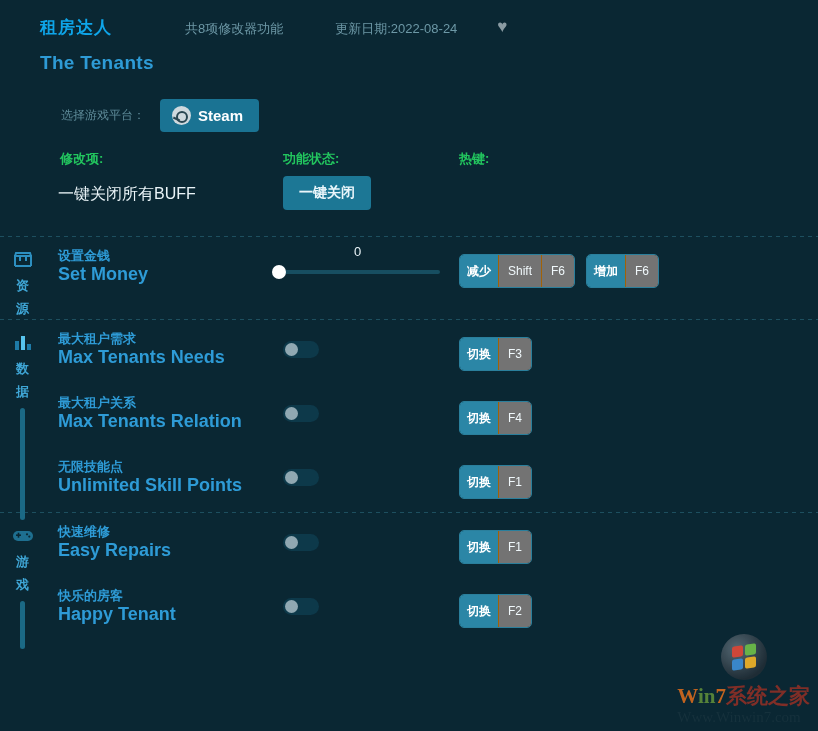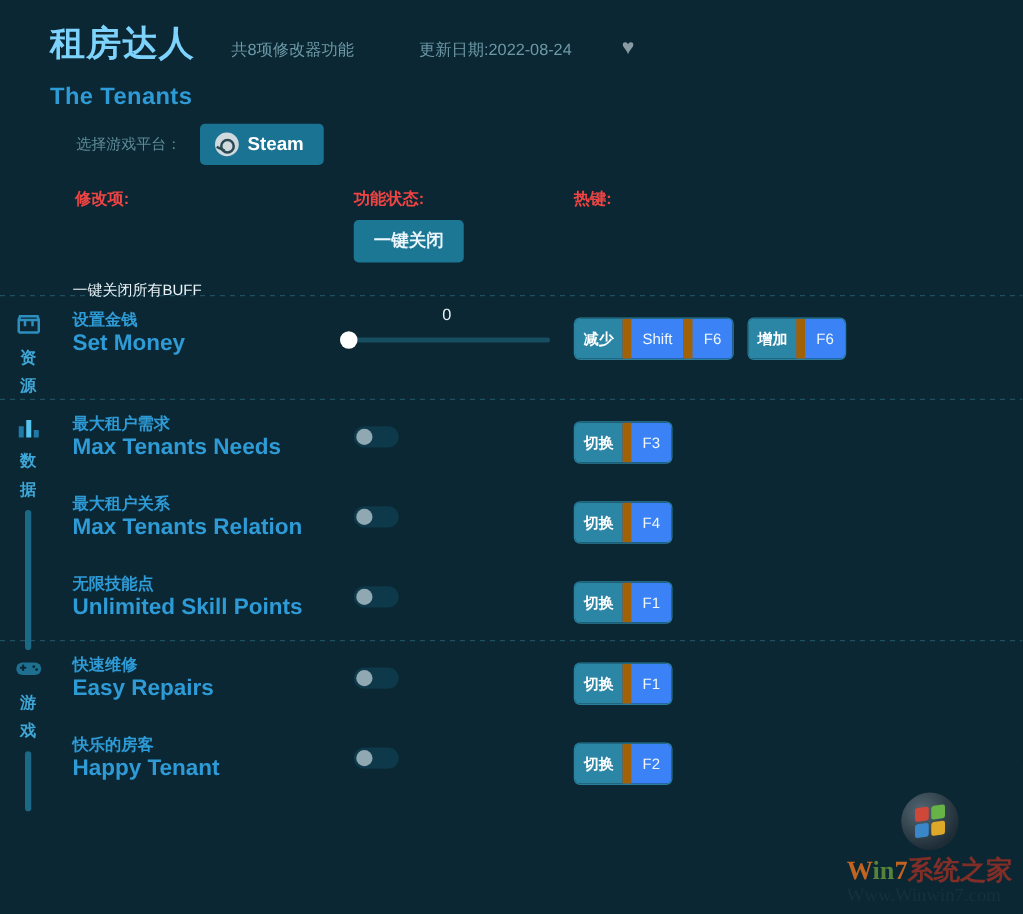--- a/index.html
+++ b/index.html
@@ -8,21 +8,21 @@
     background: #0a2733;
     font-family: "Liberation Sans", "DejaVu Sans", sans-serif;
     overflow: hidden;
   }
   #app { position: relative; width: 818px; height: 731px; background: #0a2733; }
 
   
   .header { position: relative; padding: 16px 0 0 40px; height: 92px; }
   .title-row { display: flex; align-items: baseline; }
   .title-cn {
-    font-size: 28px; font-weight: bold; color: #7dd3fc;
+    font-size: 17px; font-weight: bold; color: #0ea5e9;
     letter-spacing: 1px; width: 145px;
   }
   .meta { font-size: 13px; color: #6d98a6; margin-right: 52px; white-space: nowrap; }
   .meta.date { margin-right: 40px; }
   .heart { color: #8a9ba3; font-size: 17px; line-height: 1; position: relative; top: -1px; }
   .title-en {
     font-size: 19px; font-weight: bold; color: #2e9bd6;
     margin-top: 13px; letter-spacing: 0.3px;
   }
 
@@ -46,30 +46,30 @@
     border: 2px solid #2a4752;
   }
   .steam-glyph::after {
     content: ""; position: absolute; left: 1px; top: 12px;
     width: 7px; height: 2px; background: #2a4752;
     transform: rotate(25deg);
   }
 
   
   .col-headers { position: relative; height: 34px; }
-  .col-h { position: absolute; font-size: 13px; color: #ef4444; font-weight: bold; top: 12px; }
+  .col-h { position: absolute; font-size: 13px; color: #22c55e; font-weight: bold; top: 12px; }
   .col-h.c1 { left: 60px; }
   .col-h.c2 { left: 283px; }
   .col-h.c3 { left: 459px; }
 
   
   .master-row { position: relative; height: 64px; }
   .master-label {
     position: absolute; left: 58px; top: 12px;
-    font-size: 12px; color: #eaf4f8; margin-top: 40px;
+    font-size: 16px; color: #eaf4f8;
   }
   .master-btn {
     position: absolute; left: 283px; top: 4px;
     background: #1c7795; color: #eaf6fb;
     border: none; border-radius: 4px;
     padding: 8px 16px; font-size: 14px; font-weight: bold;
     font-family: inherit; cursor: pointer;
   }
 
   
@@ -136,24 +136,24 @@
     display: flex; align-items: stretch;
     border: 1px solid #2a7f9c; border-radius: 5px;
     overflow: hidden; cursor: pointer; height: 34px;
   }
   .hk-act {
     background: #2b86a6; color: #ffffff;
     font-size: 12px; font-weight: bold;
     padding: 0 7px; display: flex; align-items: center;
   }
   .hk-key {
-    background: #3b82f6; color: #f0f8fb;
+    background: #737373; color: #f0f8fb;
     font-size: 12px; padding: 0 9px;
     display: flex; align-items: center;
-    border-left: 7px solid #a16207;
+    border-left: 1px solid #a16207;
   }
 
   
   .watermark {
     position: absolute; right: 8px; bottom: 6px;
     display: flex; align-items: center; gap: 6px;
     opacity: 0.92; pointer-events: none; flex-direction: column;
   }
   .wm-orb {
     width: 46px; height: 46px; border-radius: 50%;

